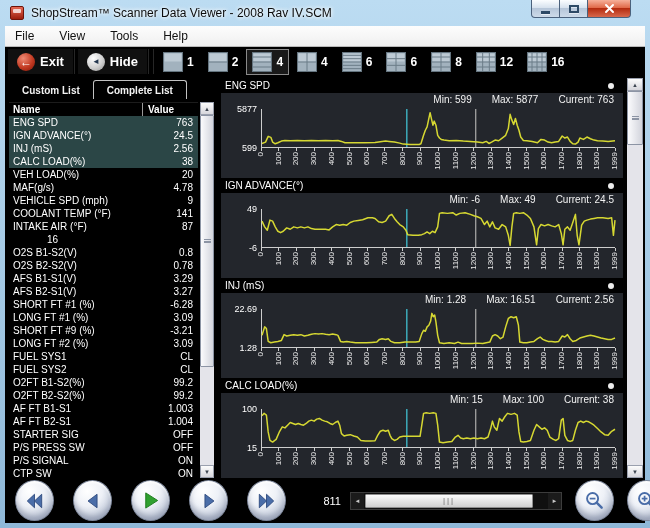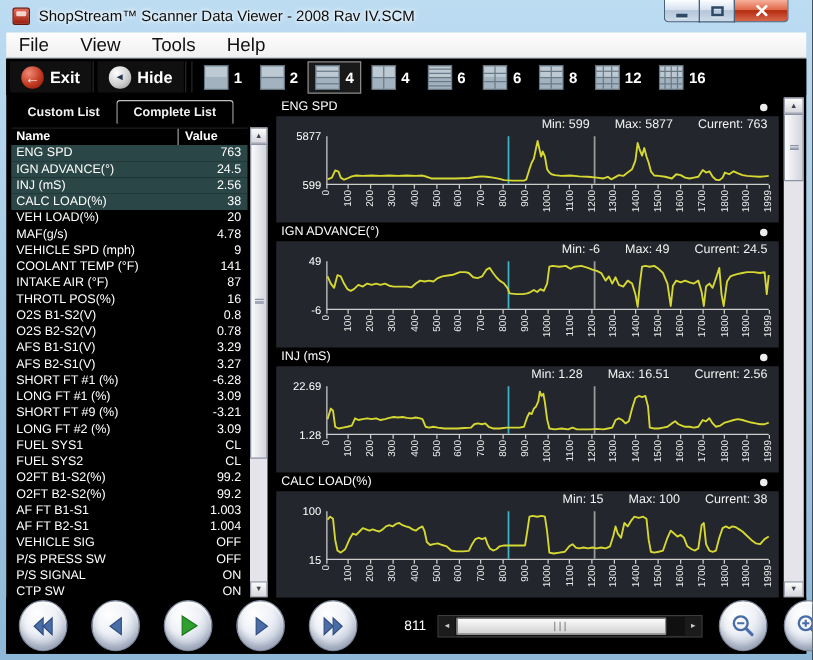--- a/index.html
+++ b/index.html
@@ -11,21 +11,21 @@
   .app-icon::after{content:"";position:absolute;left:2px;top:2px;width:8px;height:4px;background:rgba(255,255,255,.75);border-radius:1px;}
   .title-text{font-size:12px;color:#0c0c0c;margin-left:7px;text-shadow:0 0 4px #fff,0 0 4px #fff;white-space:nowrap;}
   .win-buttons{position:absolute;top:0;right:14px;display:flex;}
   .win-btn{width:29px;height:18px;border:1px solid #4a617c;border-top:none;background:linear-gradient(#fbfdff,#d7e2ee 45%,#b6c6d9 50%,#cddbe9);display:flex;align-items:center;justify-content:center;margin-left:-1px;}
   .win-btn:first-child{border-radius:0 0 0 4px;}
   .win-btn.close{width:44px;background:linear-gradient(#f6b09a,#e06a4a 45%,#b42c10 50%,#d8684c);border-radius:0 0 4px 0;}
   .glyph-min{width:9px;height:3px;background:#2d4a66;margin-top:7px;box-shadow:0 1px 0 rgba(255,255,255,.6);}
   .glyph-max{width:10px;height:8px;border:2px solid #2d4a66;box-shadow:0 1px 0 rgba(255,255,255,.5);}
   
   .menubar{height:21px;background:linear-gradient(#fdfdfd,#f0f0f0);border-bottom:1px solid #b9b9b9;display:flex;align-items:center;padding-left:10px;gap:25px;}
-  .menu-item{font-size:15px;color:#111;cursor:default;}
+  .menu-item{font-size:12px;color:#111;cursor:default;}
   
   .main{height:476px;background:#000;display:flex;flex-direction:column;}
   .toolbar{height:29px;flex:none;display:flex;align-items:center;background:#000;padding:2px 3px;}
   .tb-btn{display:flex;align-items:center;gap:5px;color:#fff;font-weight:bold;font-size:13px;padding:3px 9px;background:#101010;height:25px;}
   .tb-sep{width:3px;height:25px;background:#000;border-left:1px solid #262626;margin:0 1px;flex:none;}
   .round-ic{width:18px;height:18px;border-radius:50%;display:flex;align-items:center;justify-content:center;flex:none;}
   .exit-ic{background:radial-gradient(circle at 35% 30%,#ef8a74,#c23a22 55%,#7e1305);color:#fff;font-size:12px;font-weight:bold;line-height:1;}
   .hide-ic{background:radial-gradient(circle at 35% 30%,#ffffff,#cfcfcf 55%,#8f8f8f);color:#24374f;font-size:8px;line-height:1;}
   .layout-group{display:flex;align-items:center;gap:2px;}
   .layout-btn{display:flex;align-items:center;gap:4px;padding:2px 5px;color:#fff;font-weight:bold;font-size:12px;border:1px solid transparent;}
@@ -264,21 +264,20 @@
                 </div>
                 <div class="row">
                   <span class="name">COOLANT TEMP (°F)</span>
                   <span class="value">141</span>
                 </div>
                 <div class="row">
                   <span class="name">INTAKE AIR (°F)</span>
                   <span class="value">87</span>
                 </div>
                 <div class="row">
-                  <span class="name">THROTL POS(%)</span>
                   <span class="value">16</span>
                 </div>
                 <div class="row">
                   <span class="name">O2S B1-S2(V)</span>
                   <span class="value">0.8</span>
                 </div>
                 <div class="row">
                   <span class="name">O2S B2-S2(V)</span>
                   <span class="value">0.78</span>
                 </div>
@@ -324,21 +323,21 @@
                 </div>
                 <div class="row">
                   <span class="name">AF FT B1-S1</span>
                   <span class="value">1.003</span>
                 </div>
                 <div class="row">
                   <span class="name">AF FT B2-S1</span>
                   <span class="value">1.004</span>
                 </div>
                 <div class="row">
-                  <span class="name">VEHICLE SIG</span>
+                  <span class="name">STARTER SIG</span>
                   <span class="value">OFF</span>
                 </div>
                 <div class="row">
                   <span class="name">P/S PRESS SW</span>
                   <span class="value">OFF</span>
                 </div>
                 <div class="row">
                   <span class="name">P/S SIGNAL</span>
                   <span class="value">ON</span>
                 </div>

